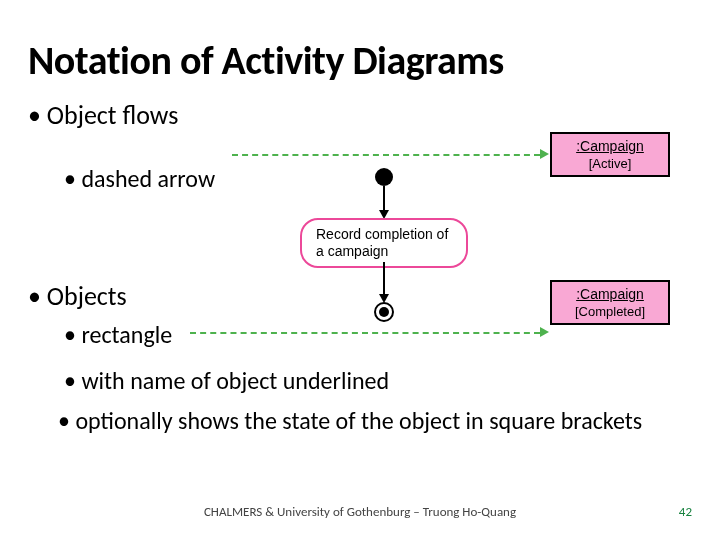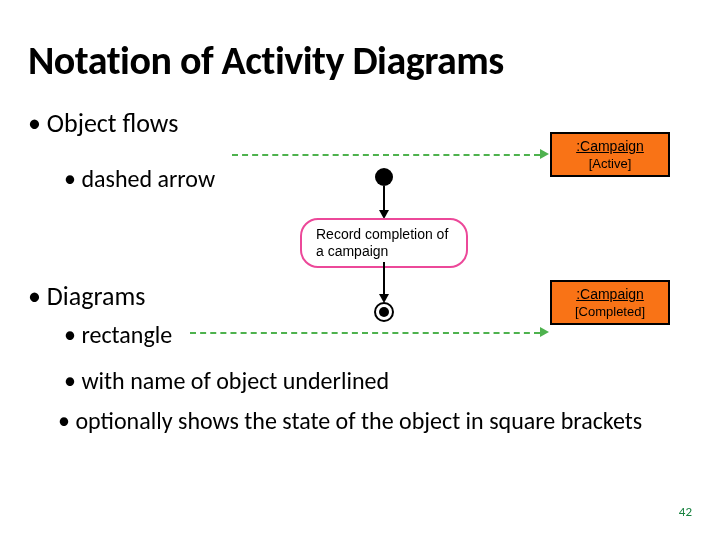--- a/index.html
+++ b/index.html
@@ -1,30 +1,30 @@
 <!DOCTYPE html>
 <html><head>
 <meta charset="utf-8">
 <style>
   * { margin: 0; padding: 0; box-sizing: border-box; }
   html, body { width: 720px; height: 540px; background: #fff; font-family: Calibri, Arial, sans-serif; color: #000; }
   .slide { position: relative; width: 720px; height: 508px; }
   .title { position: absolute; left: 28px; top: 36px; font-size: 40px; font-weight: 700; letter-spacing: -0.5px; }
-  .b1 { position: absolute; left: 28px; top: 107px; font-size: 26px; }
+  .b1 { position: absolute; left: 28px; top: 99px; font-size: 26px; }
   .b2a { position: absolute; left: 64px; top: 140px; font-size: 24px; margin-top: 24px; }
   .b1b { position: absolute; left: 28px; top: 280px; font-size: 26px; }
   .b2b { position: absolute; left: 64px; top: 320px; font-size: 24px; }
   .b2c { position: absolute; left: 64px; top: 367px; font-size: 24px; line-height: 1.15; }
   .b2d { position: absolute; left: 58px; top: 407px; font-size: 24px; line-height: 1.15; }
   .bullet::before { content: "• "; }
   .footer { position: absolute; left: 0; width: 720px; top: 504px; text-align: center; font-size: 13px; color: #444; }
   .pagenum { position: absolute; right: 28px; top: 504px; font-size: 13px; color: #15803d; }
 
   
-  .obj-box { position: absolute; border: 2px solid #000; background: #f97316; padding: 4px 10px; text-align: center; font-family: Arial, sans-serif; }
+  .obj-box { position: absolute; border: 2px solid #000; background: #f9a8d4; padding: 4px 10px; text-align: center; font-family: Arial, sans-serif; }
   .obj-name { text-decoration: underline; font-size: 14px; }
   .obj-state { font-size: 13px; margin-top: 2px; }
 
   .initial-node { position: absolute; width: 18px; height: 18px; background: #000; border-radius: 50%; }
   .final-outer { position: absolute; width: 20px; height: 20px; border: 2px solid #000; border-radius: 50%; display: flex; align-items: center; justify-content: center; }
   .final-inner { width: 10px; height: 10px; background: #000; border-radius: 50%; }
 
   .activity { position: absolute; border: 2px solid #ec4899; border-radius: 18px; background: #fff; padding: 6px 14px; font-family: Arial, sans-serif; font-size: 14px; line-height: 1.2; }
 
   .solid-arrow-v { position: absolute; width: 2px; background: #000; }
@@ -36,21 +36,21 @@
 </head>
 <body>
 
 <div class="slide">
 
   <div class="title">Notation of Activity Diagrams</div>
 
   <div class="b1 bullet">Object flows</div>
   <div class="b2a bullet">dashed arrow</div>
 
-  <div class="b1b bullet">Diagrams</div>
+  <div class="b1b bullet">Objects</div>
   <div class="b2b bullet">rectangle</div>
   <div class="b2c bullet">with name of object underlined</div>
   <div class="b2d bullet">optionally shows the state of the object in square brackets</div>
 
   <div class="initial-node" style="left: 375px; top: 168px;"></div>
 
   <div class="solid-arrow-v" style="left: 383px; top: 186px; height: 26px;"></div>
   <div class="arrowhead-down" style="left: 379px; top: 210px;"></div>
 
   <div class="activity" style="left: 300px; top: 218px; width: 168px;">
@@ -73,14 +73,15 @@
     <div class="obj-name">:Campaign</div>
     <div class="obj-state">[Completed]</div>
   </div>
 
   <div class="dashed-h" style="left: 232px; top: 154px; width: 308px;"></div>
   <div class="dashed-arrowhead-r" style="left: 540px; top: 149px;"></div>
 
   <div class="dashed-h" style="left: 190px; top: 332px; width: 350px;"></div>
   <div class="dashed-arrowhead-r" style="left: 540px; top: 327px;"></div>
 
+  <div class="footer">CHALMERS &amp; University of Gothenburg – Truong Ho-Quang</div>
   <div class="pagenum">42</div>
 </div>
 
 </body></html>

